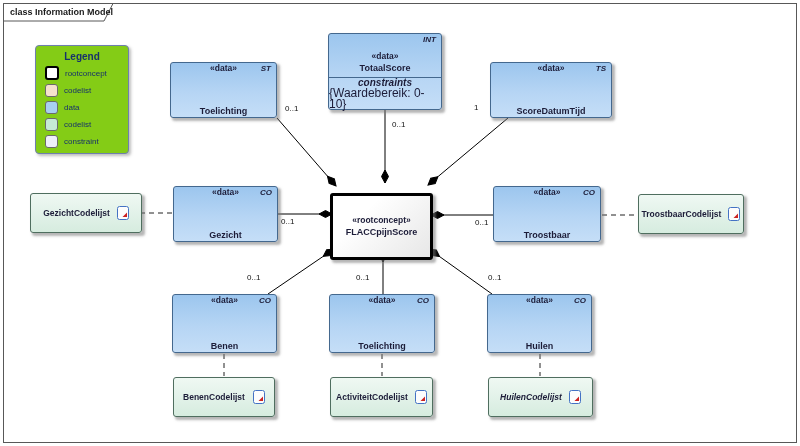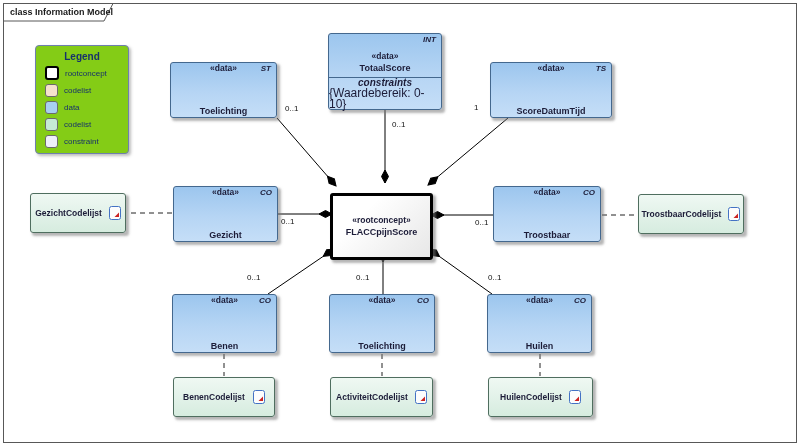--- a/index.html
+++ b/index.html
@@ -184,21 +184,21 @@
   <span class="stereo">«data»</span>
   <span class="nname">Toelichting</span>
 </div>
 
 <div class="node data-node" style="left:487px;top:294px;width:105px;height:59px;">
   <span class="tag">CO</span>
   <span class="stereo">«data»</span>
   <span class="nname">Huilen</span>
 </div>
 
-<div class="node codelist-node" style="left:30px;top:193px;width:96px;height:40px;">
+<div class="node codelist-node" style="left:30px;top:193px;width:112px;height:40px;">
   <span class="nname">GezichtCodelijst</span>
   <svg class="doc-icon" width="12" height="14" viewBox="0 0 12 14">
     <rect x="0.5" y="0.5" width="11" height="13" rx="2" fill="#fdfdfd" stroke="#4472c4"></rect>
     <path d="M5.5,11 L10,6.5 L10,11 Z" fill="#cc2222"></path>
   </svg>
 </div>
 
 <div class="node codelist-node" style="left:638px;top:194px;width:106px;height:40px;">
   <span class="nname">TroostbaarCodelijst</span>
   <svg class="doc-icon" width="12" height="14" viewBox="0 0 12 14">
@@ -216,21 +216,21 @@
 </div>
 
 <div class="node codelist-node" style="left:330px;top:377px;width:103px;height:40px;">
   <span class="nname">ActiviteitCodelijst</span>
   <svg class="doc-icon" width="12" height="14" viewBox="0 0 12 14">
     <rect x="0.5" y="0.5" width="11" height="13" rx="2" fill="#fdfdfd" stroke="#4472c4"></rect>
     <path d="M5.5,11 L10,6.5 L10,11 Z" fill="#cc2222"></path>
   </svg>
 </div>
 
-<div class="node codelist-node" style="left:488px;top:377px;width:105px;height:40px;">
+<div class="node codelist-node" style="left:488px;top:377px;width:105px;height:40px;font-style:italic;">
   <span class="nname">HuilenCodelijst</span>
   <svg class="doc-icon" width="12" height="14" viewBox="0 0 12 14">
     <rect x="0.5" y="0.5" width="11" height="13" rx="2" fill="#fdfdfd" stroke="#4472c4"></rect>
     <path d="M5.5,11 L10,6.5 L10,11 Z" fill="#cc2222"></path>
   </svg>
 </div>
 
 <span class="mult" style="left:285px;top:104px;">0..1</span>
 <span class="mult" style="left:392px;top:120px;">0..1</span>
 <span class="mult" style="left:474px;top:103px;">1</span>

